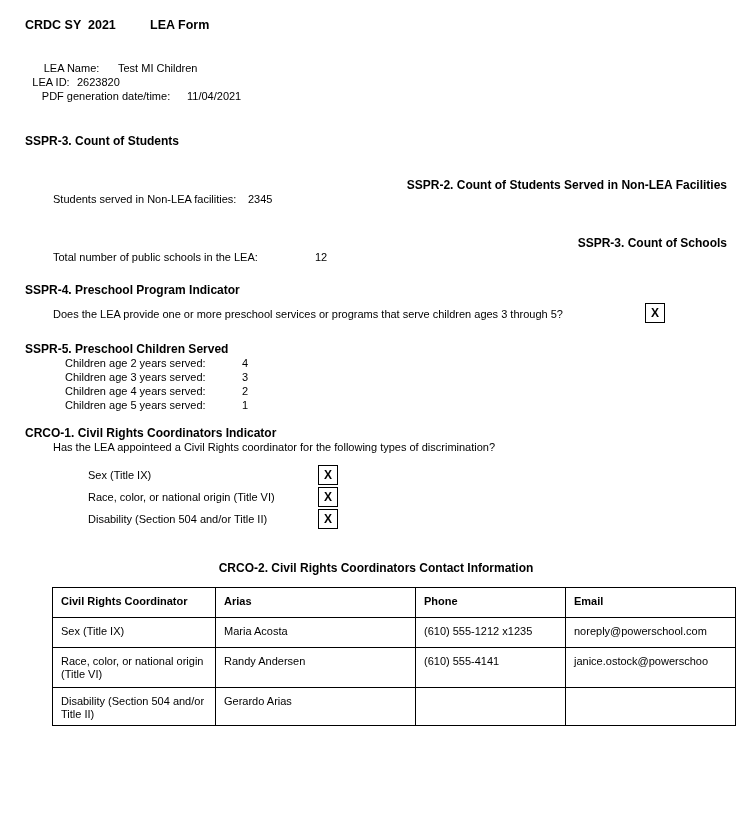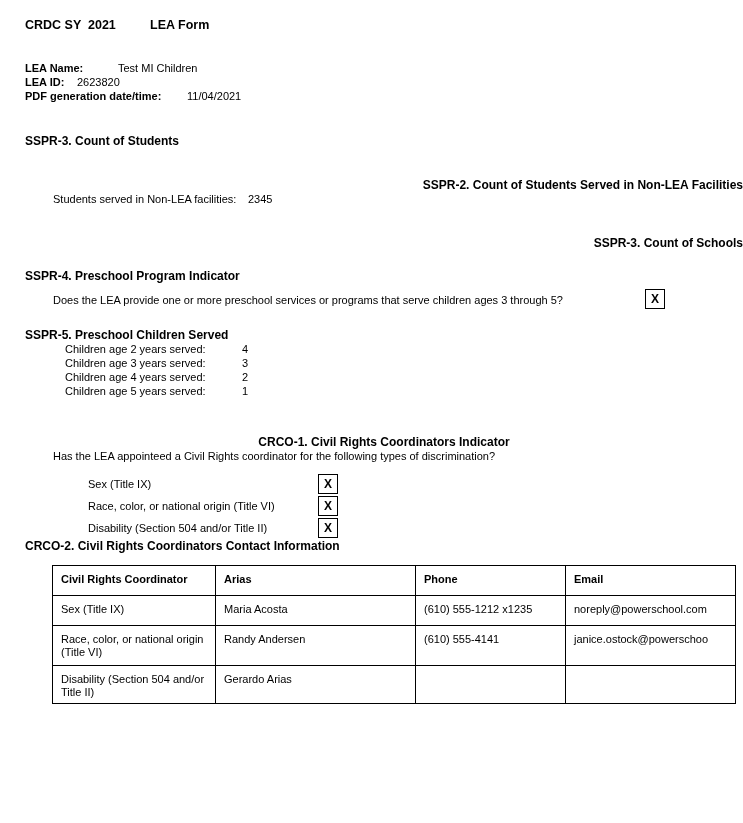--- a/index.html
+++ b/index.html
@@ -1,35 +1,35 @@
 <!DOCTYPE html>
 <html><head>
 <meta charset="utf-8">
 <style>
   * { margin:0; padding:0; box-sizing:border-box; }
   html,body { width:743px; height:823px; background:#ffffff; color:#000;
     font-family:"Liberation Sans", sans-serif; font-size:11px; overflow:hidden; }
-  .page { padding:18px 0 0 25px; width:743px; }
-  .bold { font-weight:bold; }
+  .page { padding:18px 16px 0 25px; width:743px; }
+  .bold { font-weight:normal;text-align:center; }
   .line { height:14px; line-height:14px; }
 
   .title-row { font-size:12.5px; font-weight:bold; height:15px; line-height:15px; }
   .title-row span { white-space:pre; }
   .form-code { display:inline-block; width:125px; }
 
   .meta-first { margin-top:28px; }
   .mt8  { margin-top:0; }
   .lbl  { display:inline-block; }
   .w-leaname { width:93px; }
   .w-leaid   { width:52px; }
   .w-pdf     { width:162px; }
 
   .sec-title { font-size:12px; font-weight:bold; height:14px; line-height:14px; }
   .mt31 { margin-top:31px; } .mt30 { margin-top:30px;text-align:right; } .mt19 { margin-top:19px; }
-  .mt25 { margin-top:17px; } .mt26 { margin-top:37px;text-align:center; } .mt14 { margin-top:0; }
+  .mt25 { margin-top:17px; } .mt26 { margin-top:14px; } .mt14 { margin-top:31px;text-align:center; }
   .mt10 { margin-top:10px; } .mt6 { margin-top:6px; }
 
   .indent1 { padding-left:28px; }  
   .indent2 { padding-left:40px; }  
   .indent3 { padding-left:63px; }  
 
   .w230 { width:230px; } .w195 { width:195px; } .w262 { width:262px; } .w177 { width:177px; }
 
   .q-row { position:relative; height:22px; line-height:22px; }
   .checkbox { display:inline-flex; align-items:center; justify-content:center;
@@ -69,20 +69,23 @@
   </div>
 
   <div class="sec-title mt31">SSPR-3. Count of Students</div>
 
   <div class="sec-title mt30">SSPR-2. Count of Students Served in Non-LEA Facilities</div>
   <div class="line mt8 indent1">
     <span class="lbl w195">Students served in Non-LEA facilities:</span><span>2345</span>
   </div>
 
   <div class="sec-title mt30">SSPR-3. Count of Schools</div>
+  <div class="line mt8 indent1">
+    <span class="lbl w262">Total number of public schools in the LEA:</span><span>12</span>
+  </div>
 
   <div class="sec-title mt19">SSPR-4. Preschool Program Indicator</div>
   <div class="q-row mt6 indent1">
     <span>Does the LEA provide one or more preschool services or programs that serve children ages 3 through 5?</span>
     <span class="checkbox">X</span>
   </div>
 
   <div class="sec-title mt25">SSPR-5. Preschool Children Served</div>
   <div class="line mt8 indent2">
     <span class="lbl w177">Children age 2 years served:</span><span>4</span>

